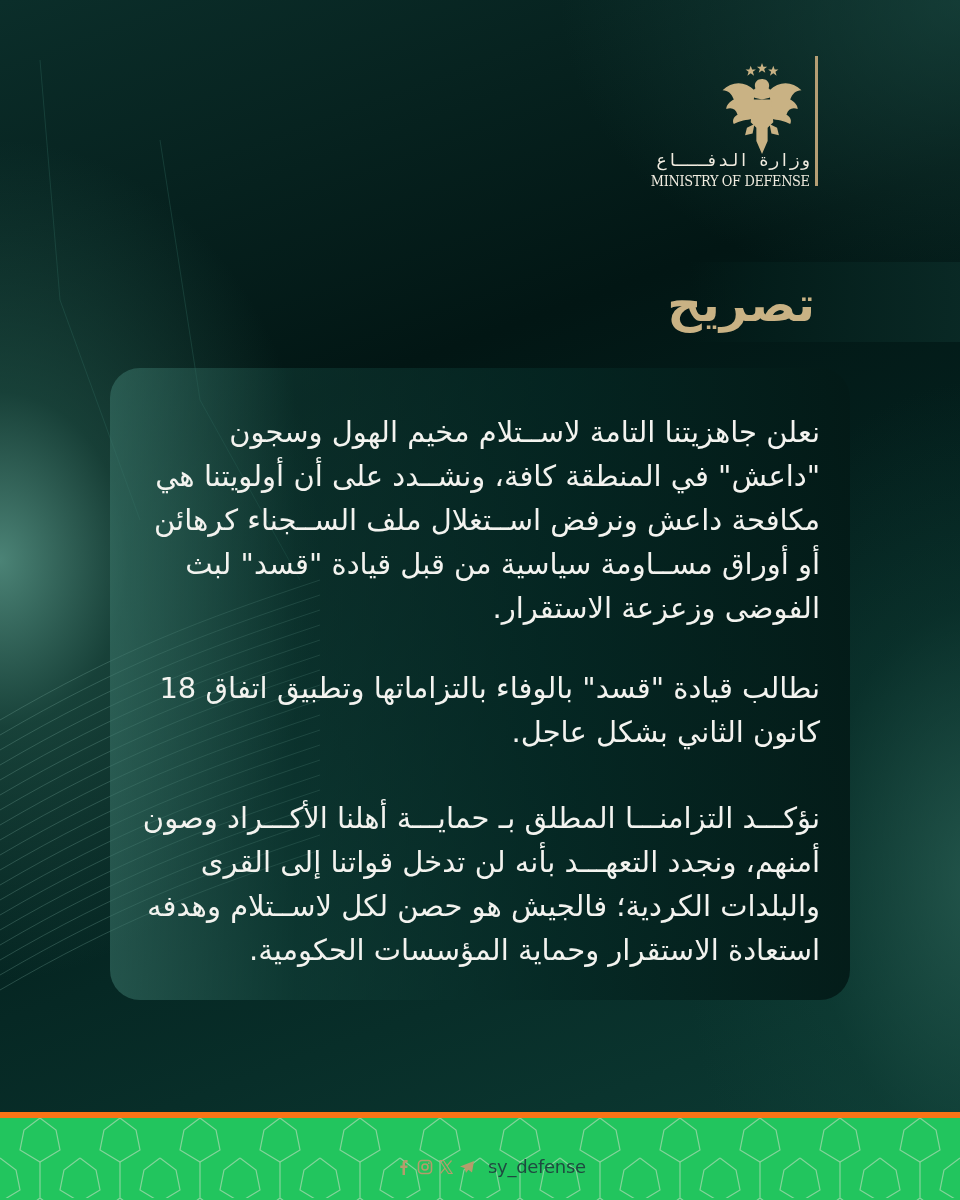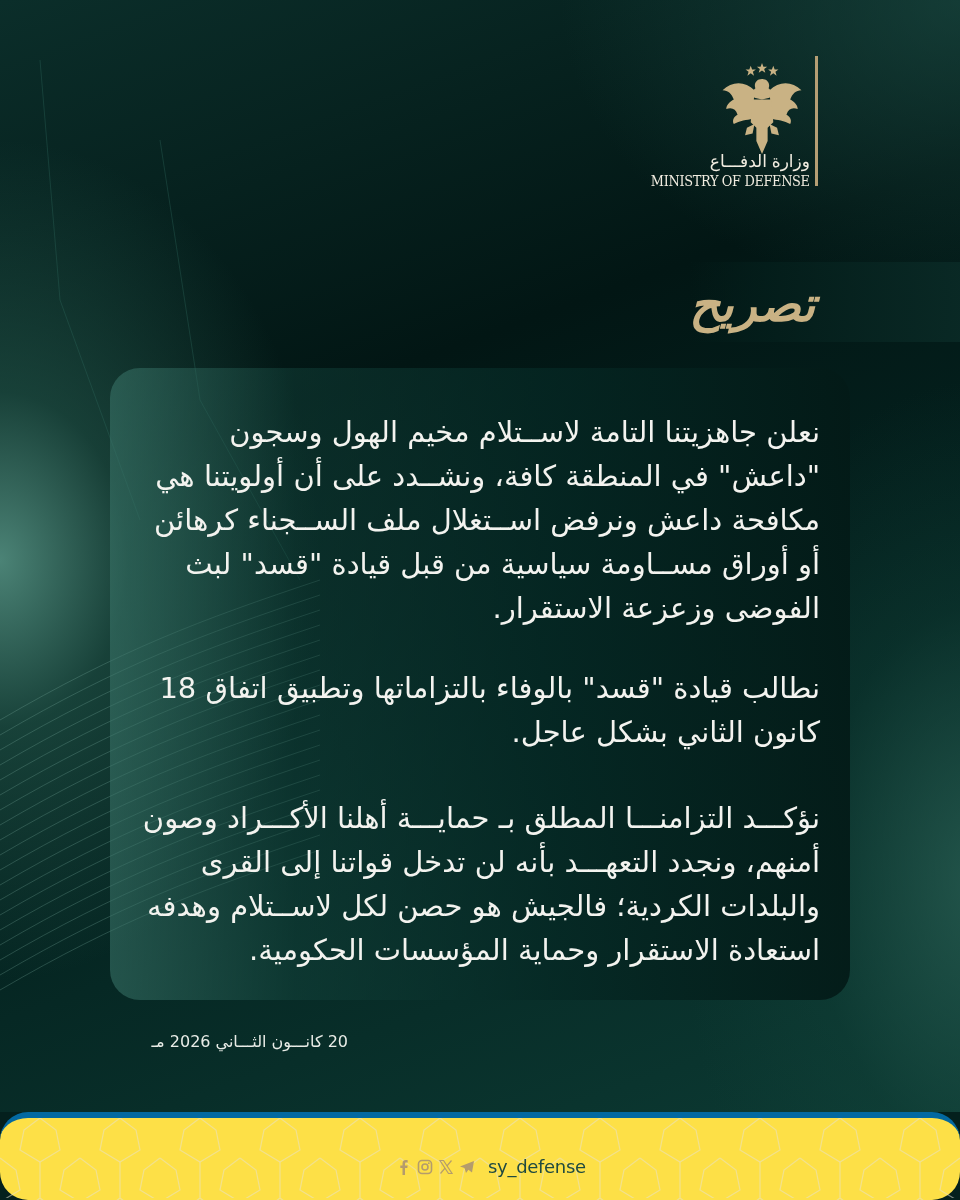--- a/index.html
+++ b/index.html
@@ -22,41 +22,40 @@
       pointer-events: none; opacity: 0.35;
     }
     .logo-block {
       position: absolute; right: 150px; top: 62px;
       width: 200px; height: 128px;
       display: flex; flex-direction: column; align-items: flex-end;
     }
     .emblem { width: 92px; height: 100px; margin-right: 2px; }
     .logo-ar {
       color: #f1ece0; font-size: 17px; line-height: 20px; margin-top: -4px;
-      direction: rtl; font-family: Liberation Sans, sans-serif; margin-left: 22px;
+      direction: rtl; font-family: Liberation Mono, monospace; margin-left: 22px;
     }
     .logo-en {
       color: #f1ece0; font-size: 15px; line-height: 18px;
       font-family: "DejaVu Serif", serif; letter-spacing: -0.4px; transform: scaleX(0.86); transform-origin: right center;
       white-space: nowrap;
     }
     .logo-divider {
       position: absolute; left: 815px; top: 106px; width: 3px; height: 230px;
       background: #b59e74;
     }
     .logo-divider.short { top: 56px; height: 130px; }
     .title-band {
       position: absolute; left: 690px; top: 262px; width: 270px; height: 80px;
       background: linear-gradient(90deg, rgba(0,0,0,0) 0%, rgba(4,30,27,0.9) 30%, rgba(10,42,38,0.9) 100%);
     }
     .page-title {
       position: absolute; right: 145px; top: 272px;
       color: #c9b284; font-size: 48px; font-weight: bold; direction: rtl;
       line-height: 64px;
-      font-style: italic;
     }
     .card {
       position: absolute; left: 110px; top: 368px; width: 740px; height: 632px;
       border-radius: 30px;
       background: linear-gradient(90deg, rgba(60,120,108,0.55) 0%, rgba(20,70,62,0.45) 25%, rgba(5,40,36,0.75) 60%, rgba(3,26,23,0.92) 100%);
       padding: 20px 30px 0 30px;
       direction: rtl;
     }
     .para {
       color: #f3f3ef; font-size: 29px; line-height: 44px; text-align: right;
@@ -65,23 +64,22 @@
     .para.p1 { margin-top: 22px; }
     .para.p2 { margin-top: 36px; }
     .para.p3 { margin-top: 42px; }
     .date-block {
       position: absolute; left: 48px; top: 1028px; width: 300px; direction: rtl;
       text-align: right;
     }
     .date-line { color: #e9ece7; font-size: 16px; line-height: 28px; }
     .footer {
       position: absolute; left: 0; top: 1112px; width: 960px; height: 88px;
-      background-color: #fde047;
-      border-top: 6px solid #0369a1;
-      border-radius: 28px;
+      background-color: #22c55e;
+      border-top: 6px solid #f97316;
     }
     .footer-pattern { position: absolute; left: 0; top: 0; width: 960px; height: 82px; opacity: 0.5; }
     .social {
       position: absolute; left: 396px; top: 38px; height: 22px;
       display: flex; align-items: center; gap: 5px;
     }
     .social .ic { width: 16px; height: 16px; display: inline-block; }
     .handle {
       color: #1f4a40; font-size: 18px; margin-left: 8px; line-height: 20px;
       font-family: "DejaVu Sans", sans-serif; letter-spacing: -0.3px;
@@ -143,21 +141,20 @@
 <div class="title-band"></div>
 <div class="page-title">تصريح</div>
 
 <div class="card">
   <p class="para p1">نعلن جاهزيتنا التامة لاســتلام مخيم الهول وسجون "داعش" في المنطقة كافة، ونشــدد على أن أولويتنا هي مكافحة داعش ونرفض اســتغلال ملف الســجناء كرهائن أو أوراق مســاومة سياسية من قبل قيادة "قسد" لبث الفوضى وزعزعة الاستقرار.</p>
   <p class="para p2">نطالب قيادة "قسد" بالوفاء بالتزاماتها وتطبيق اتفاق 18 كانون الثاني بشكل عاجل.</p>
   <p class="para p3">نؤكـــد التزامنـــا المطلق بـ حمايـــة أهلنا الأكـــراد وصون أمنهم، ونجدد التعهـــد بأنه لن تدخل قواتنا إلى القرى والبلدات الكردية؛ فالجيش هو حصن لكل لاســتلام وهدفه استعادة الاستقرار وحماية المؤسسات الحكومية.</p>
 </div>
 
 <div class="date-block">
-  <div class="date-line">20 كانـــون الثـــاني 2026 مـ</div>
 </div>
 
 <div class="footer">
   <svg class="footer-pattern" viewBox="0 0 960 82" xmlns="http://www.w3.org/2000/svg">
     <defs>
       <pattern id="geo" x="0" y="0" width="80" height="80" patternUnits="userSpaceOnUse">
         <path d="M40 0 L56 12 L60 32 L40 44 L20 32 L24 12 Z" fill="none" stroke="#e6e2d6" stroke-width="1.2"></path>
         <path d="M0 40 L16 52 L20 72 L0 84" fill="none" stroke="#e6e2d6" stroke-width="1.2"></path>
         <path d="M80 40 L64 52 L60 72 L80 84" fill="none" stroke="#e6e2d6" stroke-width="1.2"></path>
         <path d="M40 44 L40 80" fill="none" stroke="#e6e2d6" stroke-width="1.2"></path>

